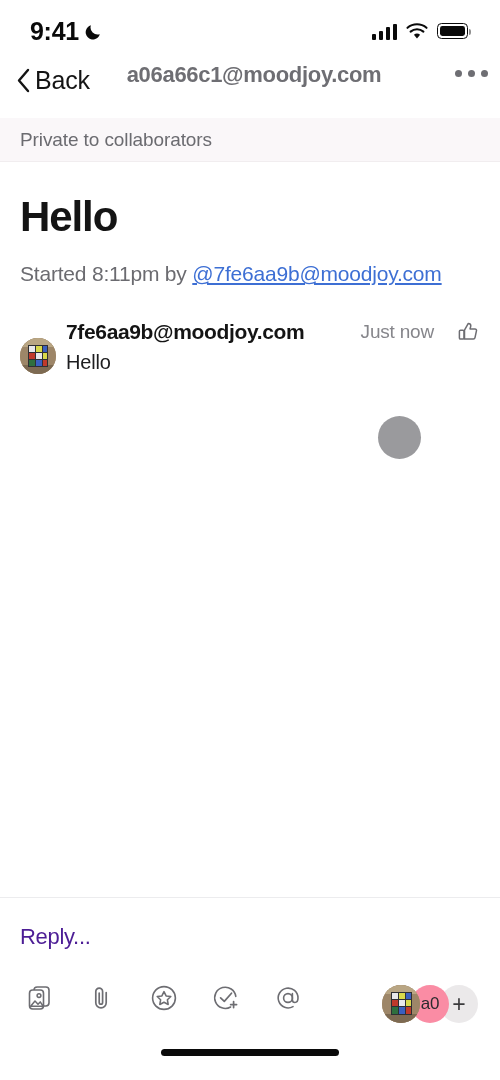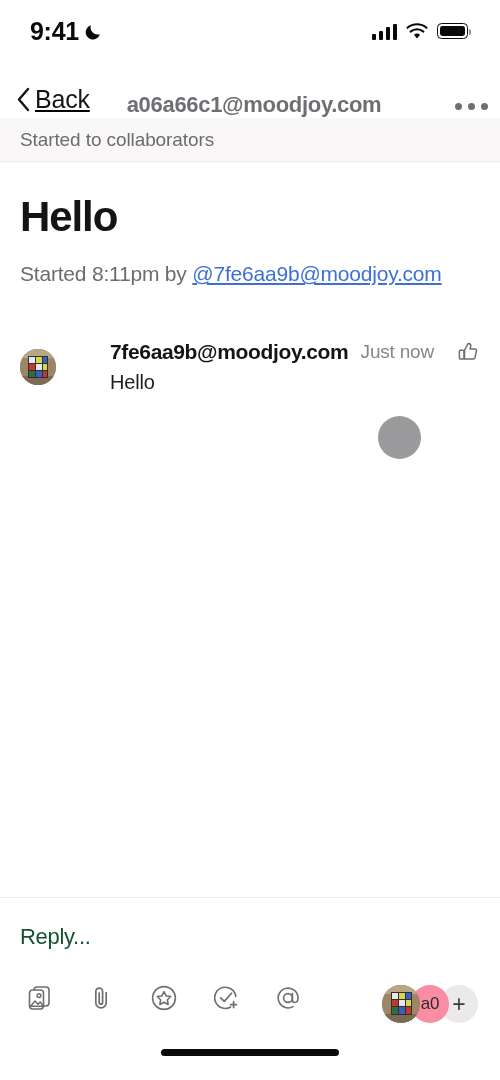--- a/index.html
+++ b/index.html
@@ -29,21 +29,21 @@
   .sig i:nth-child(3){height:12.5px;} .sig i:nth-child(4){height:16px;}
   .wifi { width:22px; height:17px; }
   .batt { width:31px; height:16px; border:1.8px solid #0a0a0a; border-radius:4.5px; position:relative; padding:1.8px; }
   .batt::after { content:""; position:absolute; right:-4px; top:5px; width:2.4px; height:6px;
                  background:#0a0a0a; border-radius:0 2px 2px 0; opacity:.45; }
   .batt b { display:block; height:100%; background:#0a0a0a; border-radius:2.4px; }
 
   
   .navbar {
     height:56px; flex:0 0 56px;
-    display:flex; align-items:flex-end; position:relative; padding:0 10px 0 10px;text-decoration:underline;
+    display:flex; align-items:flex-start; position:relative; padding:0 10px 0 10px;
   }
   .back { display:flex; align-items:center; gap:4px; background:none; border:0; cursor:pointer; padding:4px 6px; }
   .back .chev { width:15px; height:25px; display:block; }
   .back-label { font-size:25px; color:#141414; letter-spacing:-0.2px; }
   .nav-title {
     position:absolute; left:8px; right:0; text-align:center;
     font-size:22px; font-weight:700; color:#6e6e73; letter-spacing:-0.3px;
     pointer-events:none;
   }
   .dots { margin-left:auto; display:flex; gap:6px; align-items:center; cursor:pointer; padding:8px 2px; z-index:2; }
@@ -59,42 +59,42 @@
 
   
   .content { flex:1 1 auto; position:relative; padding:0 20px; overflow:hidden; background:#fff; }
   .thread-title {
     font-size:42px; font-weight:700; color:#141414;
     letter-spacing:-1.1px; margin-top:32px; line-height:1.1;
   }
   .thread-sub { font-size:21px; color:#6b6b70; margin-top:22px; letter-spacing:-0.2px; }
   .thread-sub .mention { color:#3d6fd4; }
 
-  .msg { display:flex; align-items:center; margin-top:54px;gap:44px; }
+  .msg { display:flex; align-items:flex-end; margin-top:34px; }
   .avatar {
     width:36px; height:36px; border-radius:50%; flex:0 0 36px; margin-right:10px;
     overflow:hidden; position:relative; background:#a8906f;
   }
   .avatar .ph { position:absolute; inset:0; }
   .msg-body { flex:1 1 auto; min-width:0; }
   .msg-head { display:flex; align-items:center; }
   .msg-author { font-size:21px; font-weight:700; color:#141414; letter-spacing:-0.35px; }
   .msg-time { margin-left:auto; font-size:19px; color:#86868b; letter-spacing:-0.2px; white-space:nowrap; }
   .like-btn { margin-left:22px; width:24px; height:24px; flex:0 0 24px; cursor:pointer; }
   .msg-text { font-size:20px; color:#1d1d1f; margin-top:7px; letter-spacing:-0.2px; }
 
   .floating-dot {
     position:absolute; left:378px; top:254px;
     width:43px; height:43px; border-radius:50%; background:#9a9a9d;
   }
 
   
   .composer { flex:0 0 auto; border-top:1px solid #ececee; background:#fff; }
   .reply-row { padding:26px 20px 0 20px; }
-  .reply-placeholder { font-size:22px; color:#14532d; letter-spacing:-0.3px; }
+  .reply-placeholder { font-size:22px; color:#4c1d95; letter-spacing:-0.3px; }
 
   .toolbar { display:flex; align-items:center; padding:22px 18px 0 18px; height:74px; }
   .tool { width:44px; height:44px; margin-right:18px; display:flex; align-items:center; justify-content:center; cursor:pointer; }
   .tool svg { display:block; }
   .people { margin-left:auto; display:flex; align-items:center; padding-right:4px; }
   .people > * { width:38px; height:38px; border-radius:50%; margin-left:-9px; position:relative;margin-top:12px; }
   .people > *:first-child { margin-left:0; }
   .p-photo { overflow:hidden; background:#a8906f; z-index:3; }
   .p-pink { background:#fa8ca4; color:#2b2b2e; font-size:17px; display:flex; align-items:center; justify-content:center; letter-spacing:-0.3px; z-index:2; cursor:pointer; }
   .p-add { background:#ebe9ea; display:flex; align-items:center; justify-content:center; z-index:1; cursor:pointer; }
@@ -148,21 +148,21 @@
     </button>
     <div class="nav-title">a06a66c1@moodjoy.com</div>
     <div class="dots">
         <i></i>
         <i></i>
         <i></i>
       </div>
   </div>
 
   <div class="banner">
-    <span class="banner-text">Started to collaborators</span>
+    <span class="banner-text">Private to collaborators</span>
   </div>
 
   <div class="content">
     <div class="thread-title">Hello</div>
 
     <div class="thread-sub">
       <span>Started 8:11pm by </span><a class="mention" href="#">@7fe6aa9b@moodjoy.com</a>
     </div>
 
     <div class="msg">

